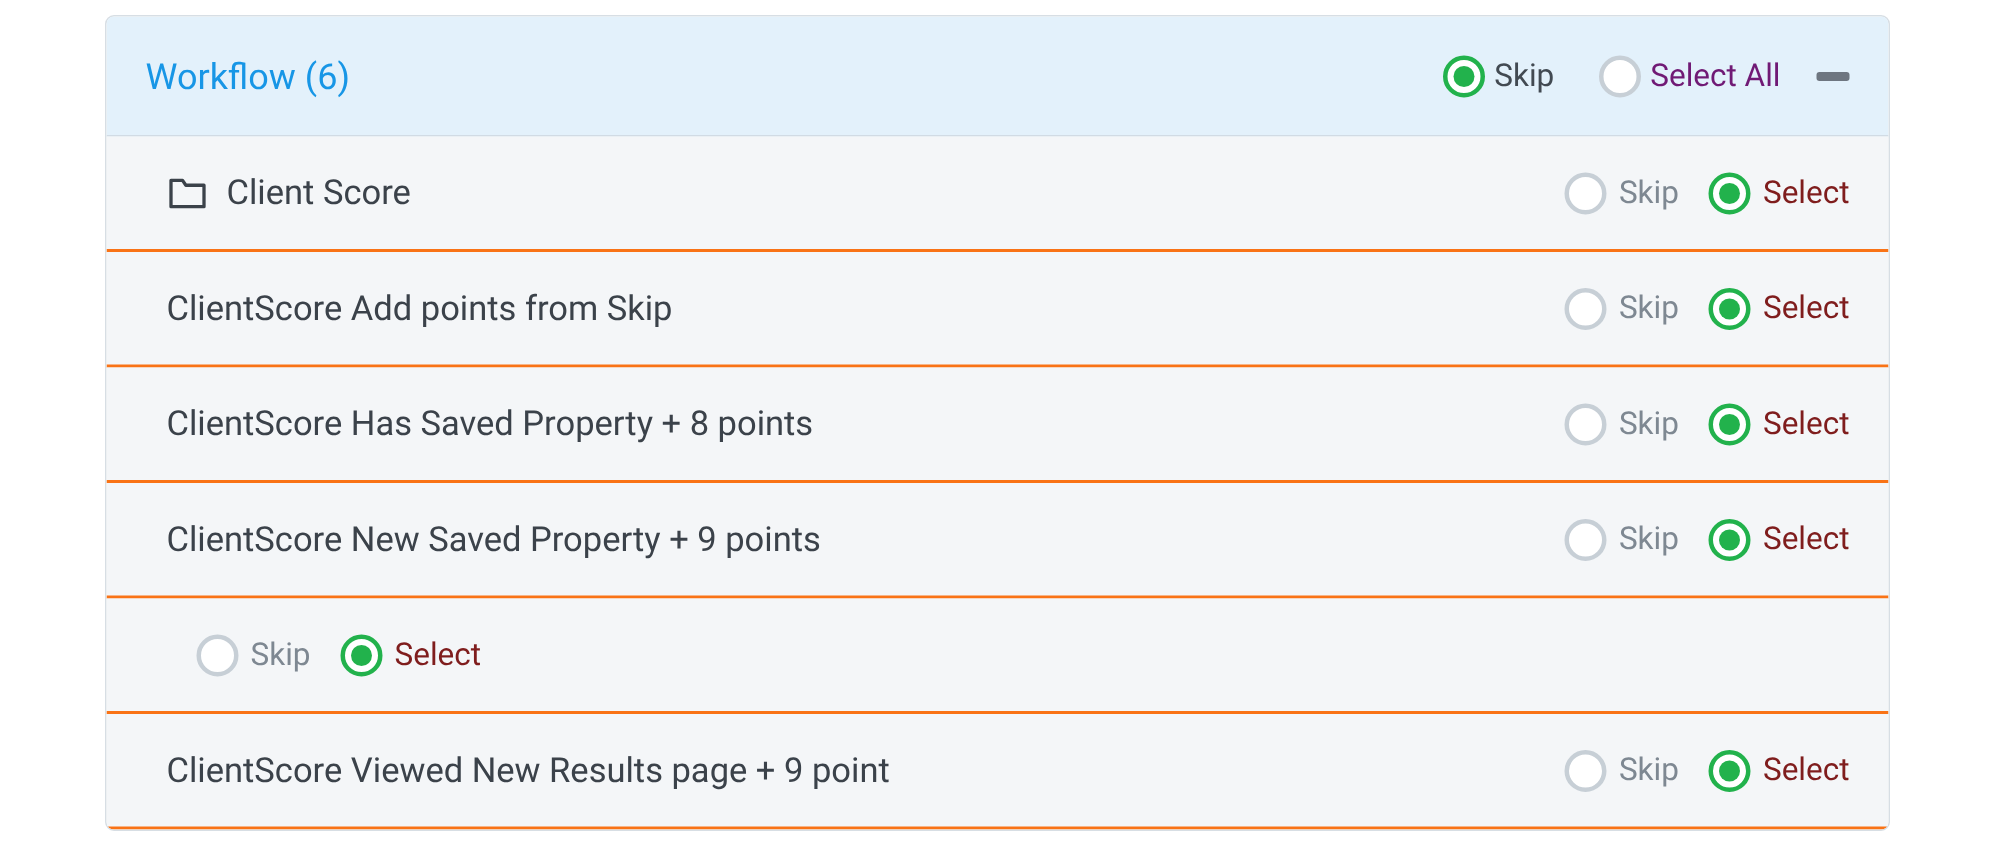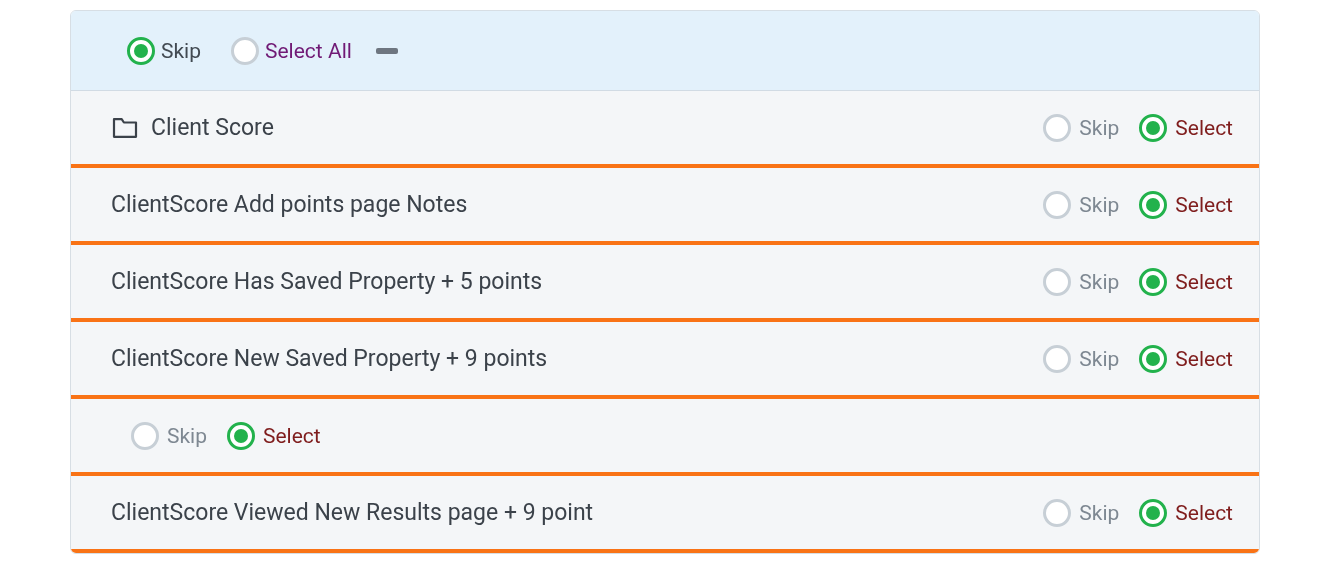--- a/index.html
+++ b/index.html
@@ -68,21 +68,21 @@
     height: 6px;
     background: #6e7680;
     border-radius: 2px;
     cursor: pointer;
   }
 
   .item-row {
     display: flex;
     align-items: center;
     background: #f4f6f8;
-    border-bottom: 4px solid #f97316;
+    border-bottom: 2px solid #f97316;
     padding: 0 26px 0 40px;
     min-height: 77px;
   }
   .item-left {
     flex: 1;
     display: flex;
     align-items: center;
     gap: 12px;
     font-size: 23px;
     color: #3b424a;
@@ -104,20 +104,21 @@
   }
   .item-radio-group.sel { color: #7f1d1d; }
   .item-left.no-icon { padding-left: 0; }
 </style>
 </head>
 <body>
 
 <div class="panel">
 
   <div class="header-row">
+    <div class="header-title">Workflow (6)</div>
     <label class="radio-group">
       <span class="radio checked"></span>
       <span>Skip</span>
     </label>
     <label class="radio-group muted">
       <span class="radio"></span>
       <span>Select All</span>
     </label>
     <div class="collapse-icon"></div>
   </div>
@@ -136,34 +137,34 @@
           <span class="radio"></span>
           <span>Skip</span>
         </label>
         <label class="item-radio-group sel">
           <span class="radio checked"></span>
           <span>Select</span>
         </label>
       </div>
       <div class="item-row">
         <div class="item-left no-icon">
-          <span>ClientScore Add points page Notes</span>
-        </div>
-        <label class="item-radio-group">
-          <span class="radio"></span>
-          <span>Skip</span>
-        </label>
-        <label class="item-radio-group sel">
-          <span class="radio checked"></span>
-          <span>Select</span>
-        </label>
-      </div>
-      <div class="item-row">
-        <div class="item-left no-icon">
-          <span>ClientScore Has Saved Property + 5 points</span>
+          <span>ClientScore Add points from Skip</span>
+        </div>
+        <label class="item-radio-group">
+          <span class="radio"></span>
+          <span>Skip</span>
+        </label>
+        <label class="item-radio-group sel">
+          <span class="radio checked"></span>
+          <span>Select</span>
+        </label>
+      </div>
+      <div class="item-row">
+        <div class="item-left no-icon">
+          <span>ClientScore Has Saved Property + 8 points</span>
         </div>
         <label class="item-radio-group">
           <span class="radio"></span>
           <span>Skip</span>
         </label>
         <label class="item-radio-group sel">
           <span class="radio checked"></span>
           <span>Select</span>
         </label>
       </div>

